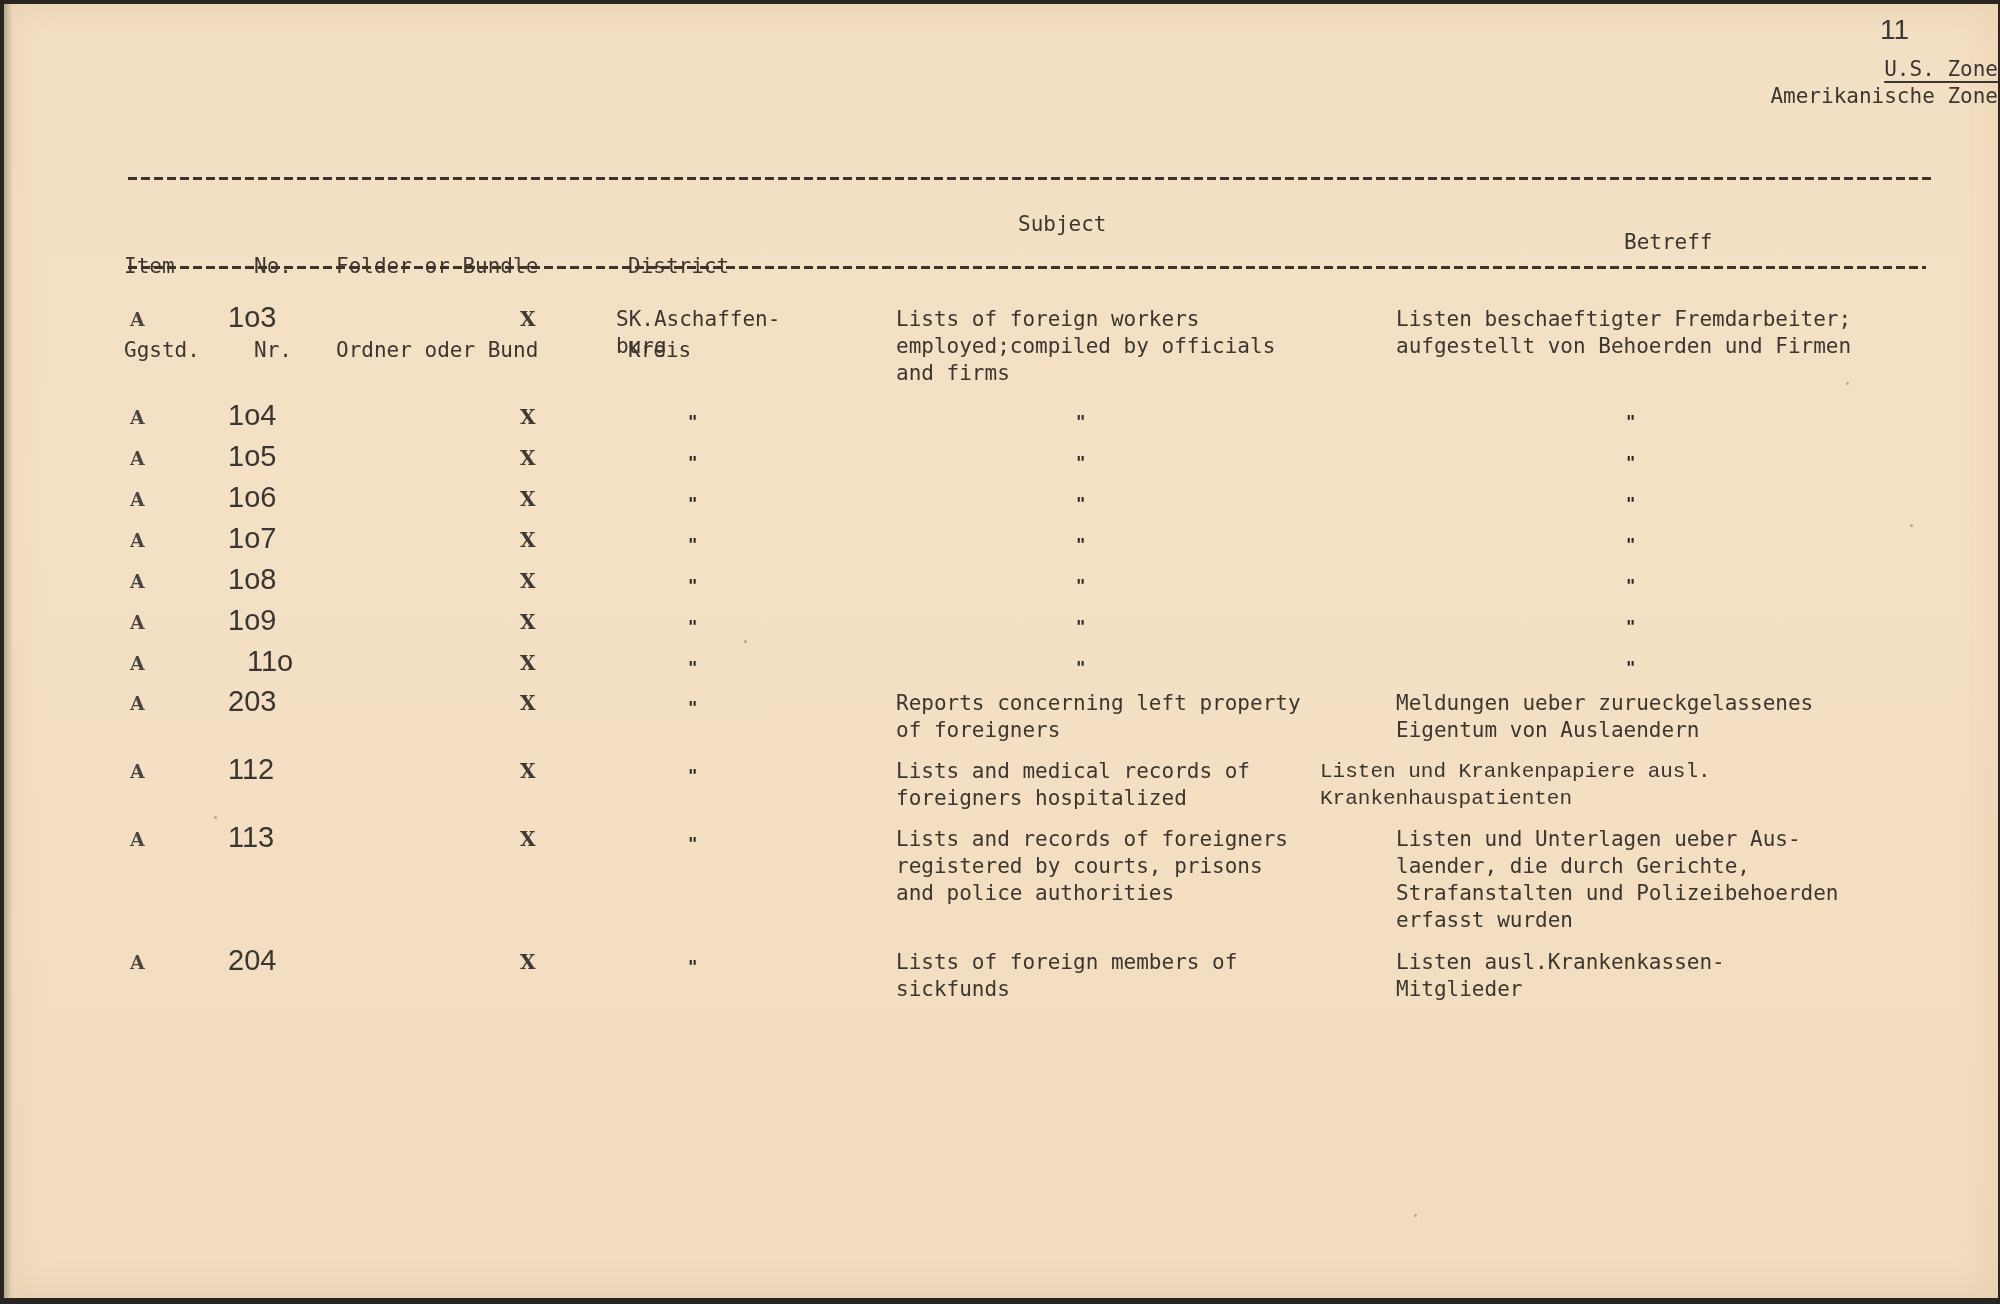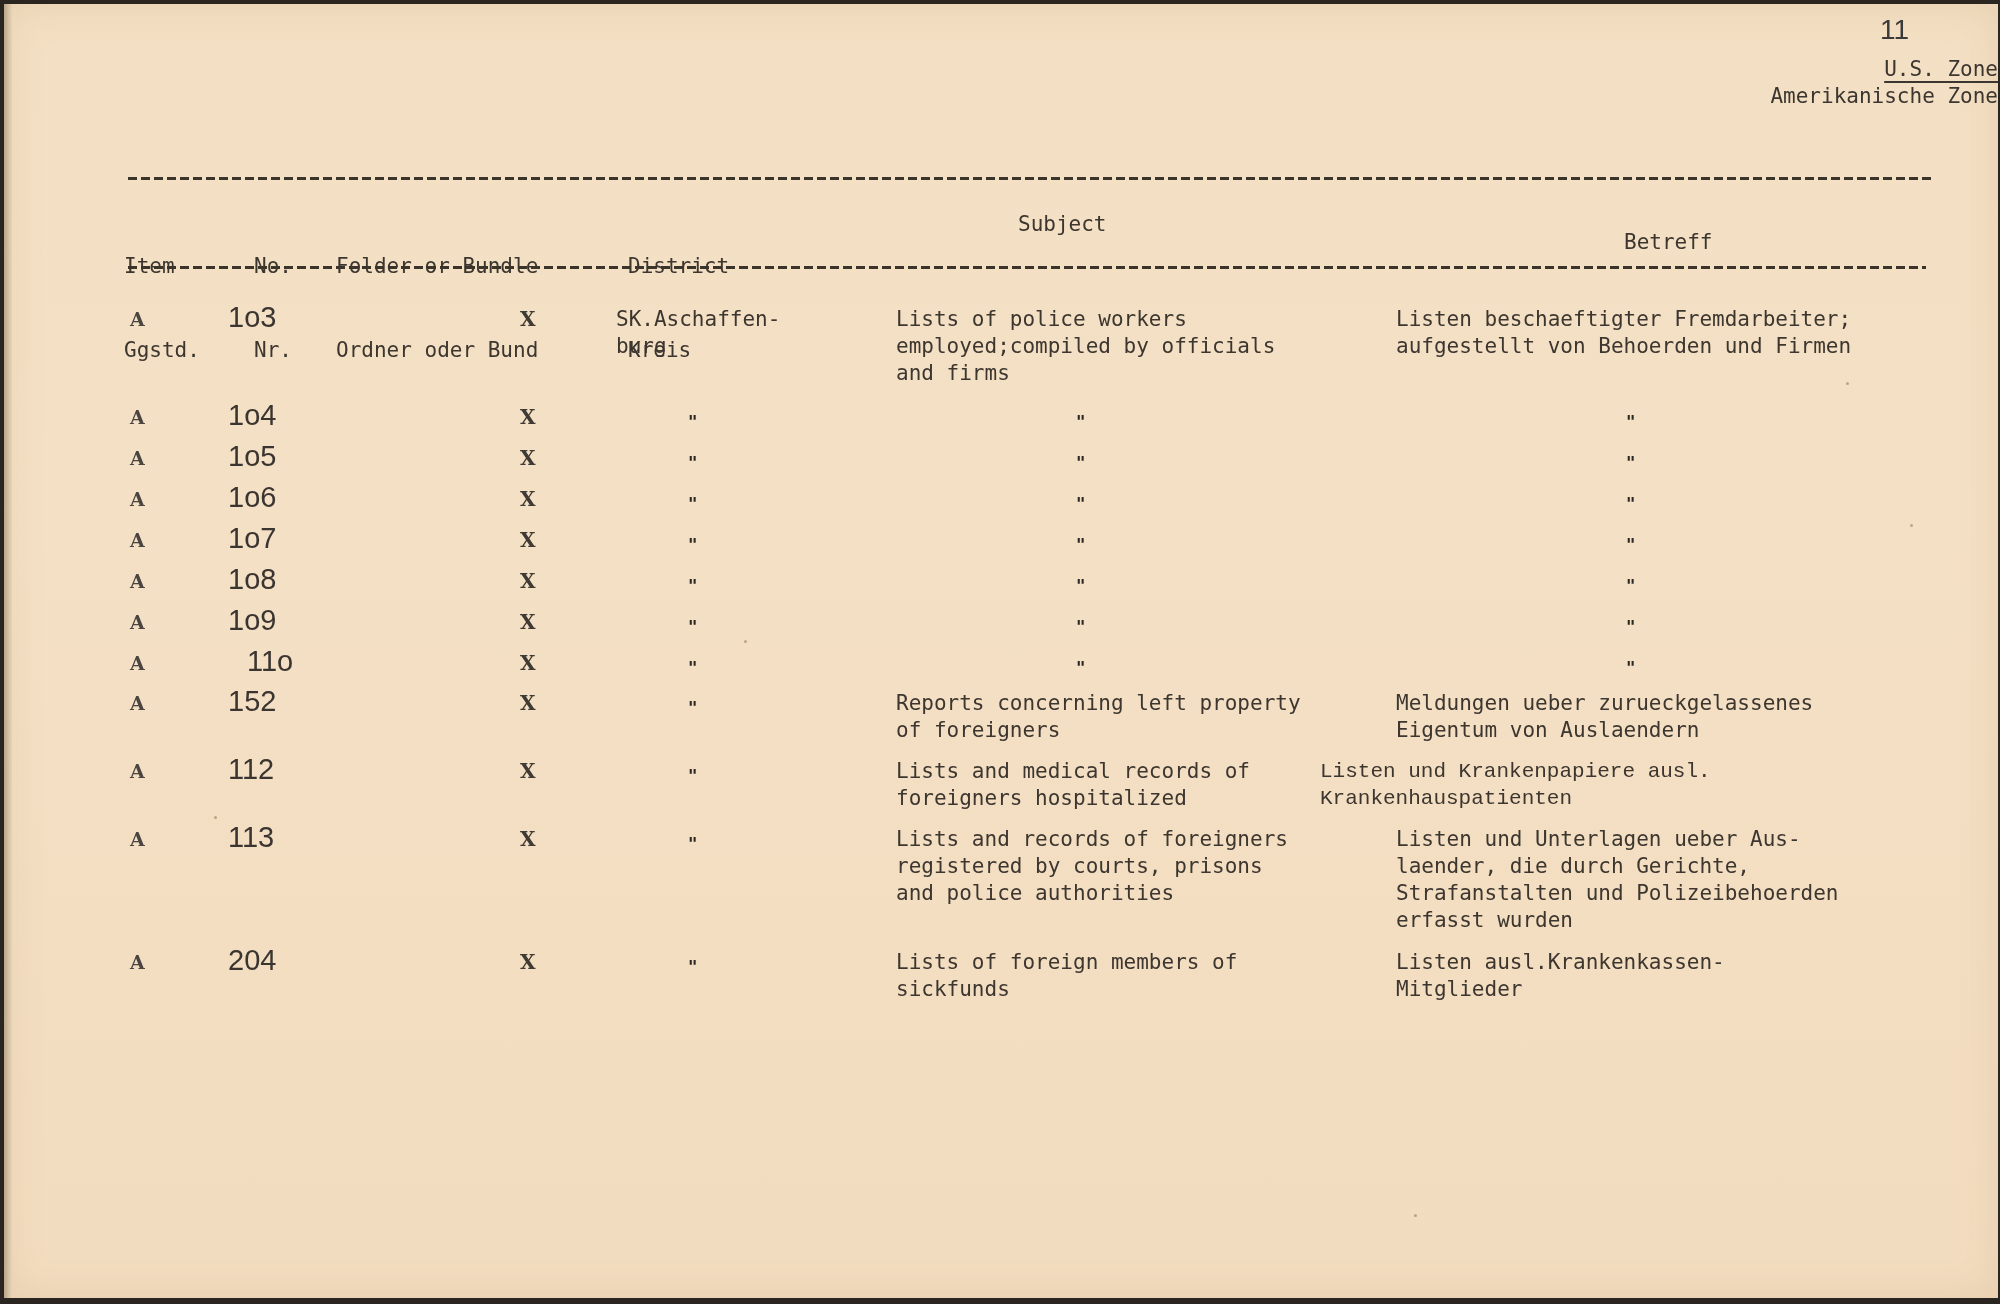--- a/index.html
+++ b/index.html
@@ -152,21 +152,21 @@
 
   <div class="dash-rule rule-bottom"></div>
 
   <div id="table-body">
       <div>
         <div class="cell item-a" style="left: 126px; top: 302px;">A</div>
         <div class="cell num" style="left: 224px; top: 300px;">1o3</div>
         <div class="cell xmark" style="left: 516px; top: 302px;">X</div>
         <div class="cell " style="left: 612px; top: 302px;">SK.Aschaffen-
 burg</div>
-        <div class="cell " style="left: 892px; top: 302px;">Lists of police workers
+        <div class="cell " style="left: 892px; top: 302px;">Lists of foreign workers
 employed;compiled by officials
 and firms</div>
         <div class="cell " style="left: 1392px; top: 302px;">Listen beschaeftigter Fremdarbeiter;
 aufgestellt von Behoerden und Firmen</div>
       </div>
       <div>
         <div class="cell item-a" style="left: 126px; top: 400px;">A</div>
         <div class="cell num" style="left: 224px; top: 398px;">1o4</div>
         <div class="cell xmark" style="left: 516px; top: 400px;">X</div>
         <div class="cell ditto" style="left: 684px; top: 404px;">"</div>
@@ -216,21 +216,21 @@
       <div>
         <div class="cell item-a" style="left: 126px; top: 646px;">A</div>
         <div class="cell num" style="left: 224px; top: 644px; margin-left: 19px;">11o</div>
         <div class="cell xmark" style="left: 516px; top: 646px;">X</div>
         <div class="cell ditto" style="left: 684px; top: 650px;">"</div>
         <div class="cell ditto" style="left: 1072px; top: 650px;">"</div>
         <div class="cell ditto" style="left: 1622px; top: 650px;">"</div>
       </div>
       <div>
         <div class="cell item-a" style="left: 126px; top: 686px;">A</div>
-        <div class="cell num" style="left: 224px; top: 684px;">152</div>
+        <div class="cell num" style="left: 224px; top: 684px;">203</div>
         <div class="cell xmark" style="left: 516px; top: 686px;">X</div>
         <div class="cell ditto" style="left: 684px; top: 690px;">"</div>
         <div class="cell " style="left: 892px; top: 686px;">Reports concerning left property
 of foreigners</div>
         <div class="cell " style="left: 1392px; top: 686px;">Meldungen ueber zurueckgelassenes
 Eigentum von Auslaendern</div>
       </div>
       <div>
         <div class="cell item-a" style="left: 126px; top: 754px;">A</div>
         <div class="cell num" style="left: 224px; top: 752px;">112</div>

